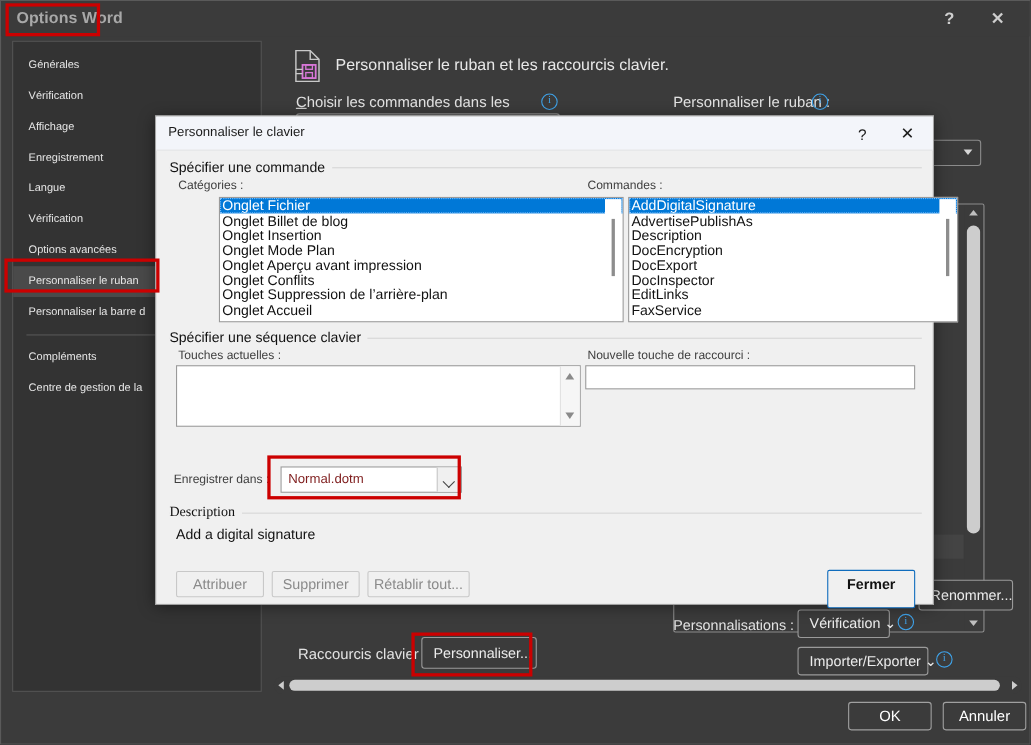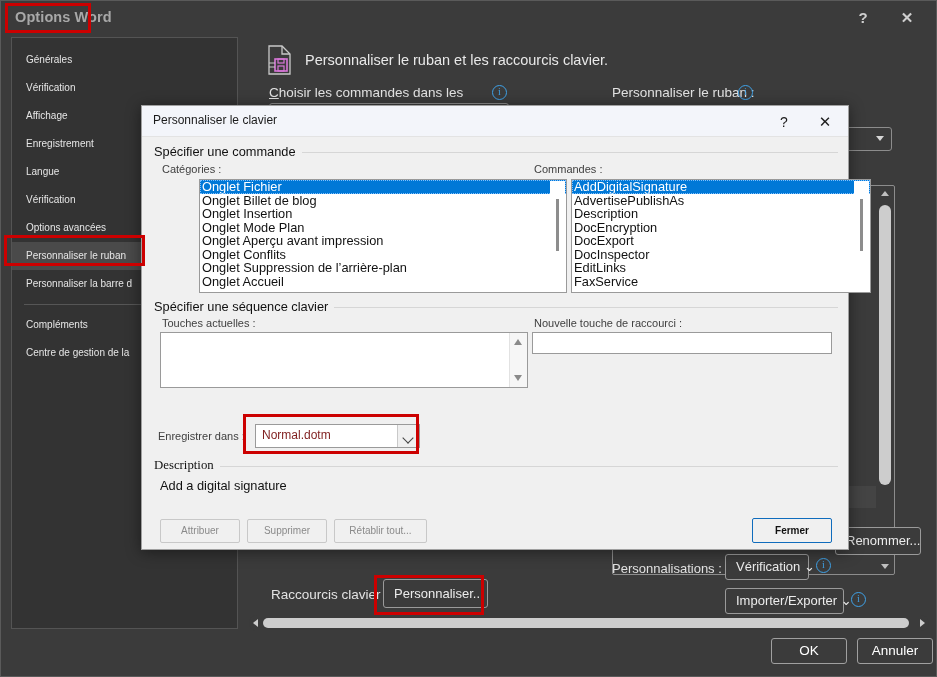--- a/index.html
+++ b/index.html
@@ -368,21 +368,21 @@
     border-right: 1.3px solid #444;
     border-bottom: 1.3px solid #444;
     transform: rotate(45deg);
   }
 
   .dbtn {
     position: absolute;
     background: #f0f0f0;
     border: 1px solid #c8c8c8;
     border-radius: 2px;
-    font-size: 10px;
+    font-size: 13px;
     text-align: center;
     box-sizing: border-box;
     color: #8a8a8a;
     white-space: nowrap;
   }
   .dbtn.primary {
     background: #f0f0f0;
     border: 1px solid #0f6cbd;
     color: #111;
     font-weight: bold;
@@ -579,21 +579,21 @@
 
     <div class="group" style="left:12px;top:352px;width:684px;height:10px;font-family:Liberation Serif, serif;">
       <div class="group-line"></div>
       <div class="group-cap">Description</div>
     </div>
     <div class="desc-text" style="left:18px;top:372px;">Add a digital signature</div>
 
     <div class="dbtn" style="left:18px;top:413px;width:80px;height:24px;line-height:22px;">Attribuer</div>
     <div class="dbtn" style="left:105px;top:413px;width:80px;height:24px;line-height:22px;">Supprimer</div>
     <div class="dbtn" style="left:192px;top:413px;width:93px;height:24px;line-height:22px;">Rétablir tout...</div>
-    <div class="dbtn primary" style="left:610px;top:412px;width:80px;height:25px;line-height:23px;">Fermer</div>
+    <div class="dbtn primary" style="left:610px;top:412px;width:80px;height:35px;line-height:23px;">Fermer</div>
   </div>
 
   <div class="redbox" style="left:5px;top:3px;width:86px;height:30px;"></div>
   <div class="redbox" style="left:4px;top:235px;width:141px;height:31px;"></div>
   <div class="redbox" style="left:243px;top:414px;width:176px;height:40px;"></div>
   <div class="redbox" style="left:374px;top:575px;width:110px;height:40px;"></div>
 
 </div>
 
 </body></html>

